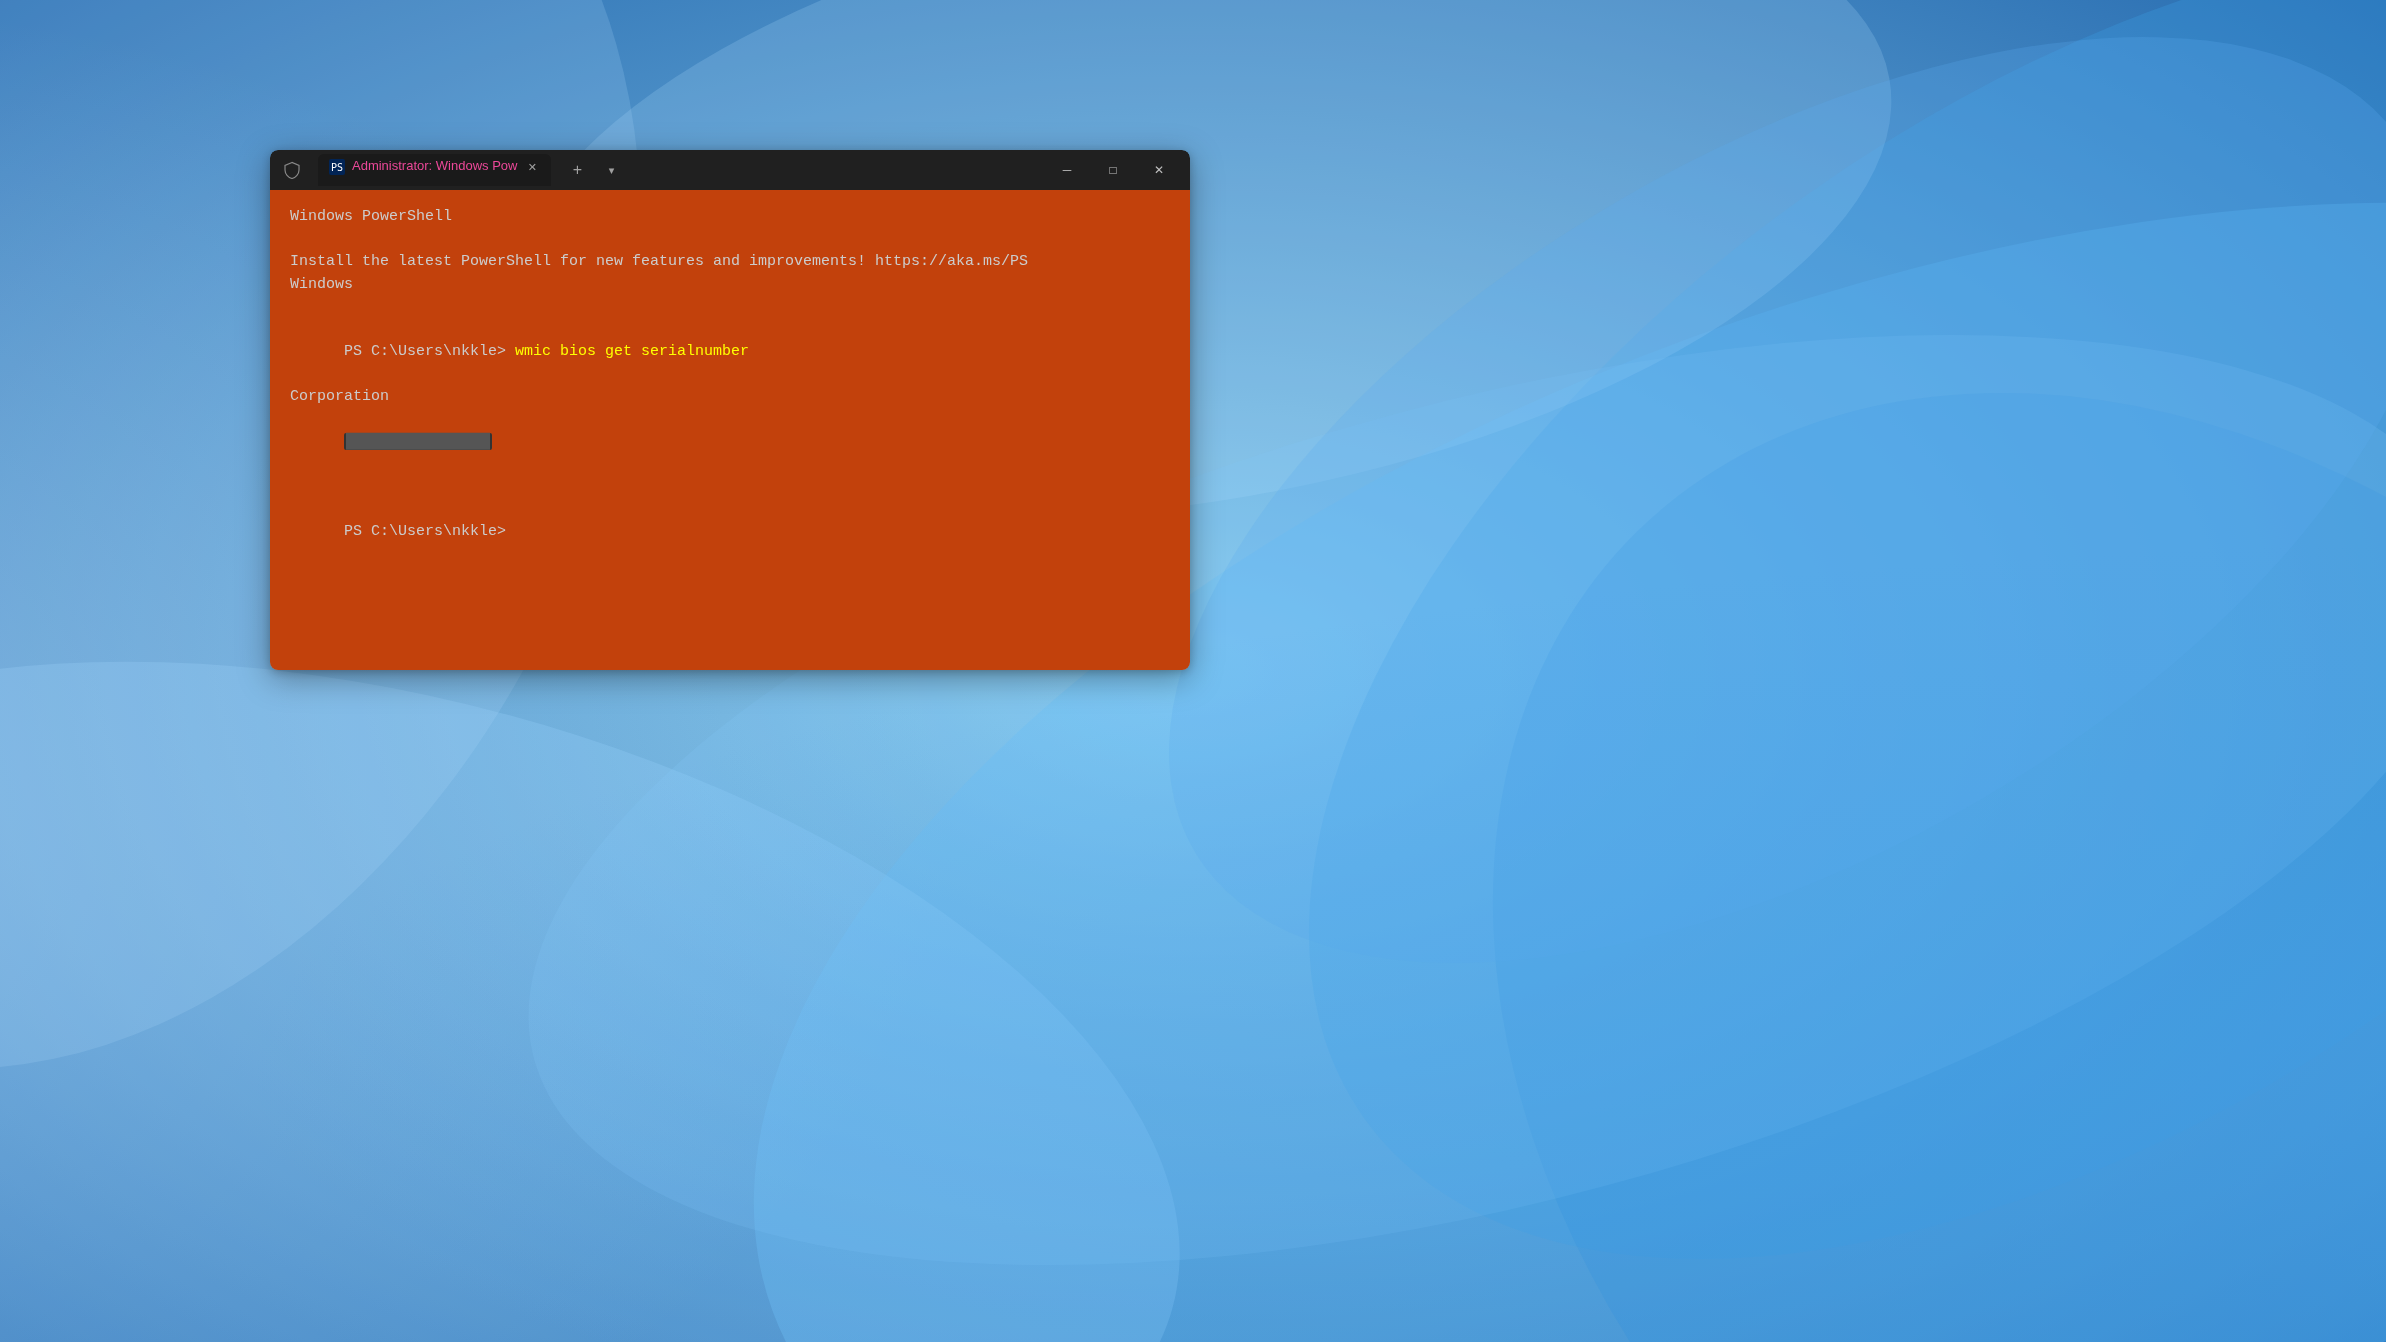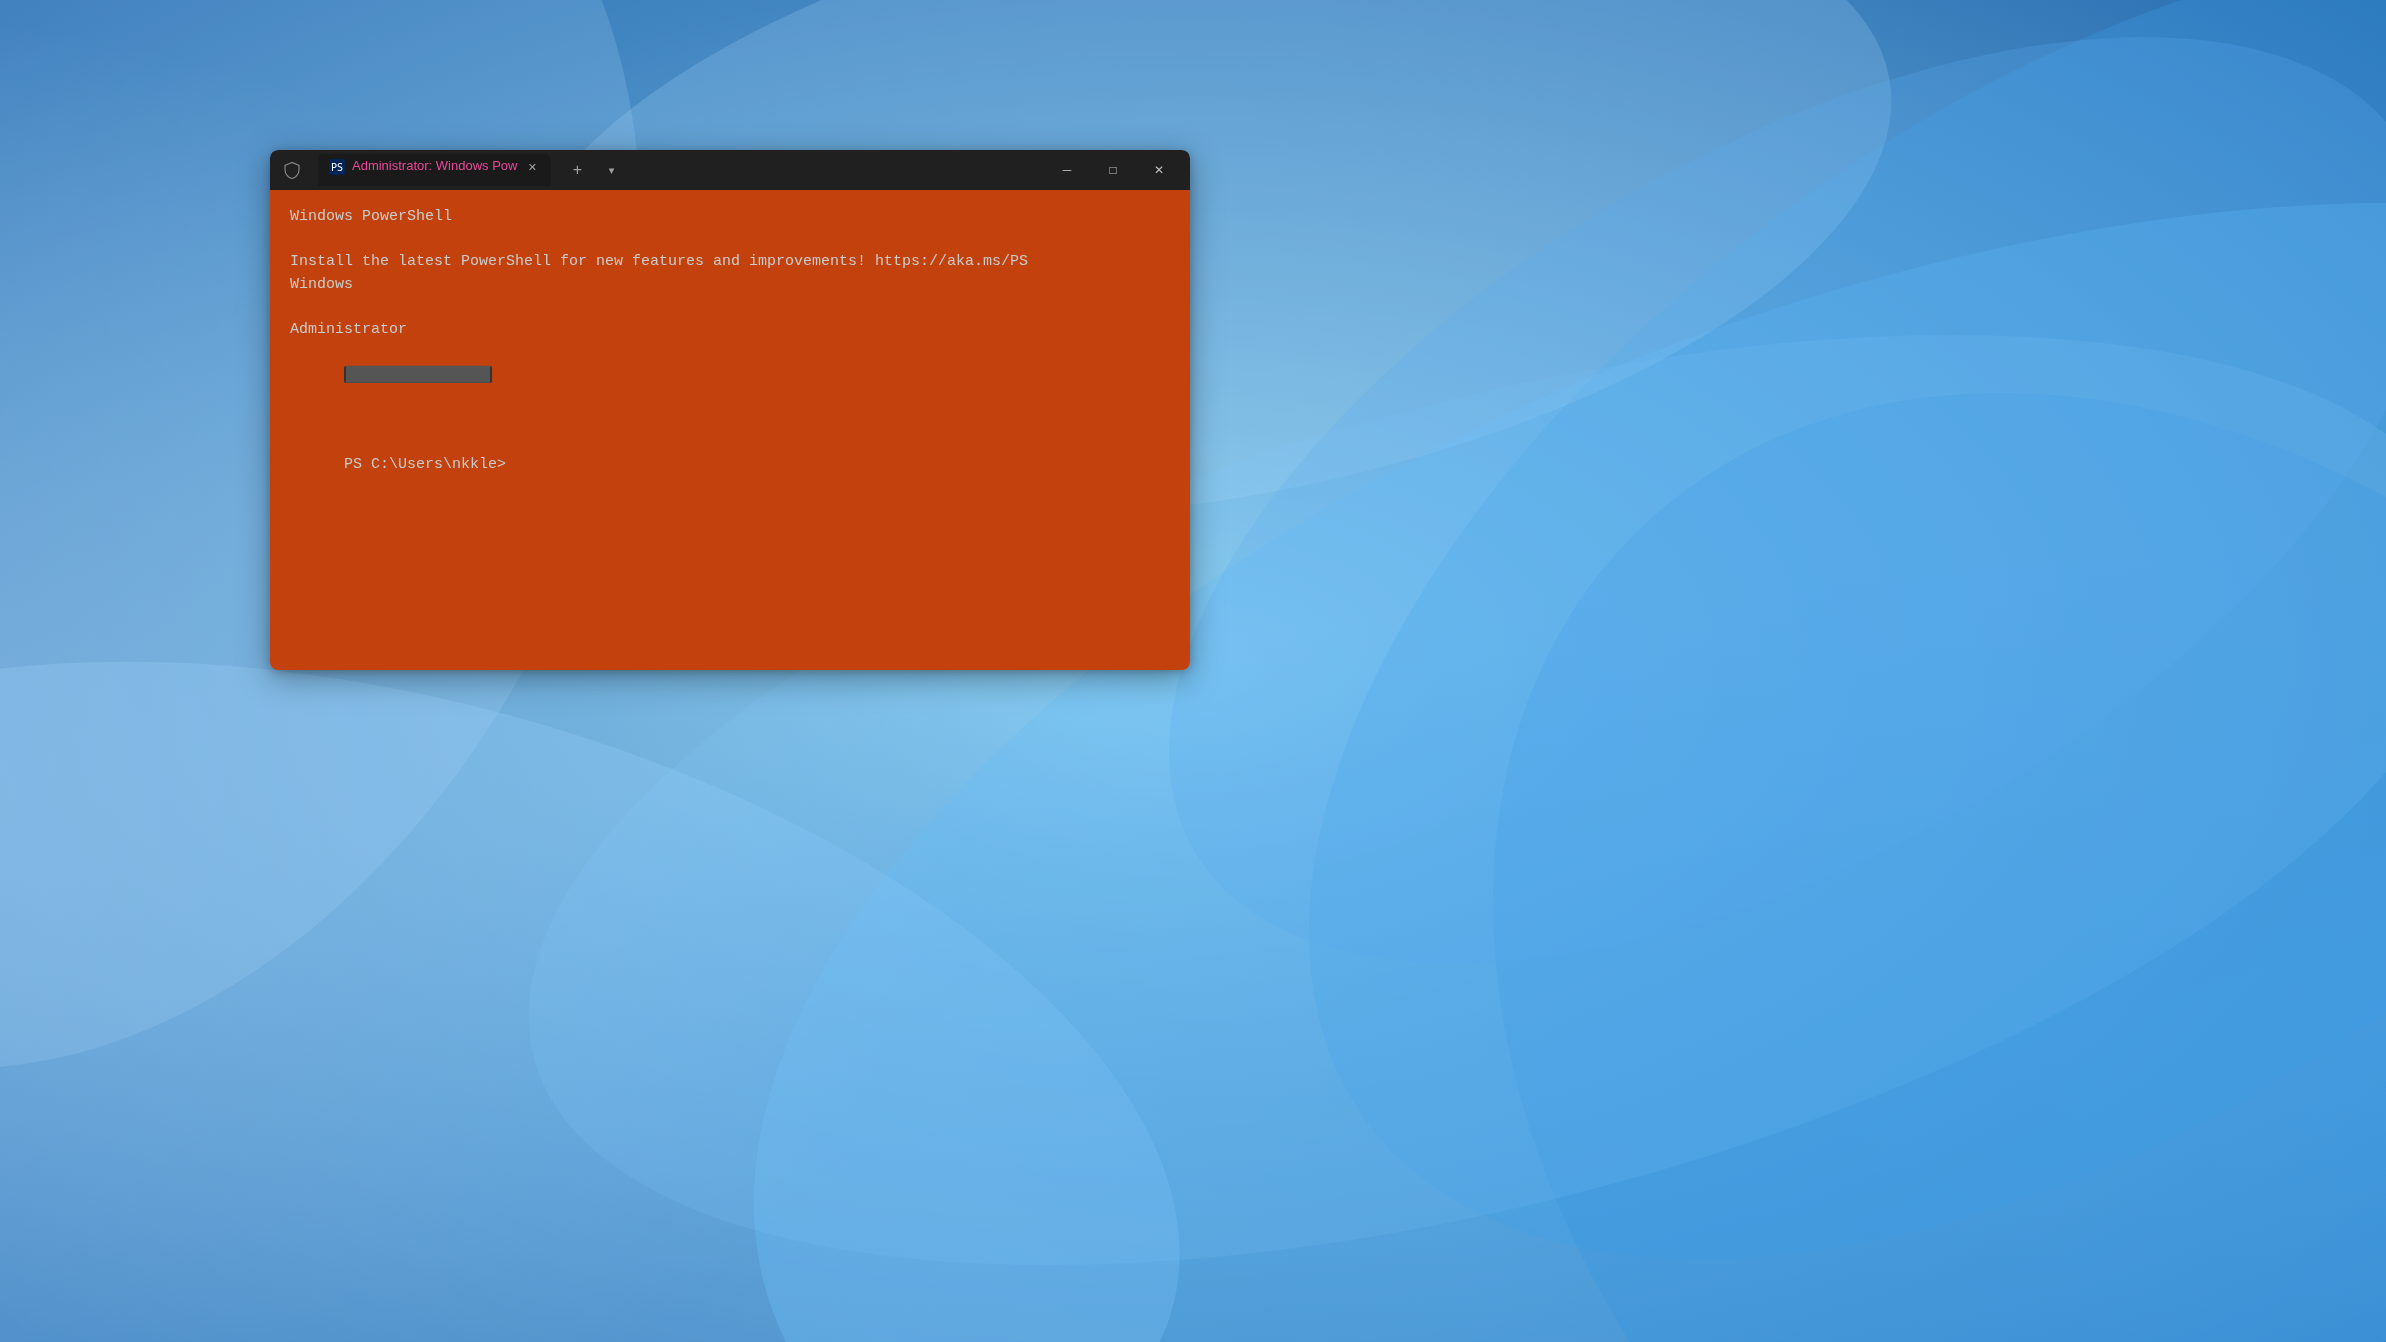--- a/index.html
+++ b/index.html
@@ -283,21 +283,24 @@
       <button class="win-btn close-btn">✕</button>
     </div>
   </div>
 
   <div class="terminal">
     <div class="terminal-line">Windows PowerShell</div>
     <div class="terminal-line blank"></div>
     <div class="terminal-line">Install the latest PowerShell for new features and improvements! https://aka.ms/PS</div>
     <div class="terminal-line">Windows</div>
     <div class="terminal-line blank"></div>
-    <div class="terminal-line">Administrator</div>
+    <div class="terminal-line">
+      <span class="prompt-text">PS C:\Users\nkkle&gt; </span><span class="command-text">wmic bios get serialnumber</span>
+    </div>
+    <div class="terminal-line">Corporation</div>
     <div class="terminal-line">
       <span class="redacted">████████████████</span>
     </div>
     <div class="terminal-line blank"></div>
     <div class="terminal-line">
       <span class="prompt-text">PS C:\Users\nkkle&gt; </span>
     </div>
   </div>
 </div>
 

